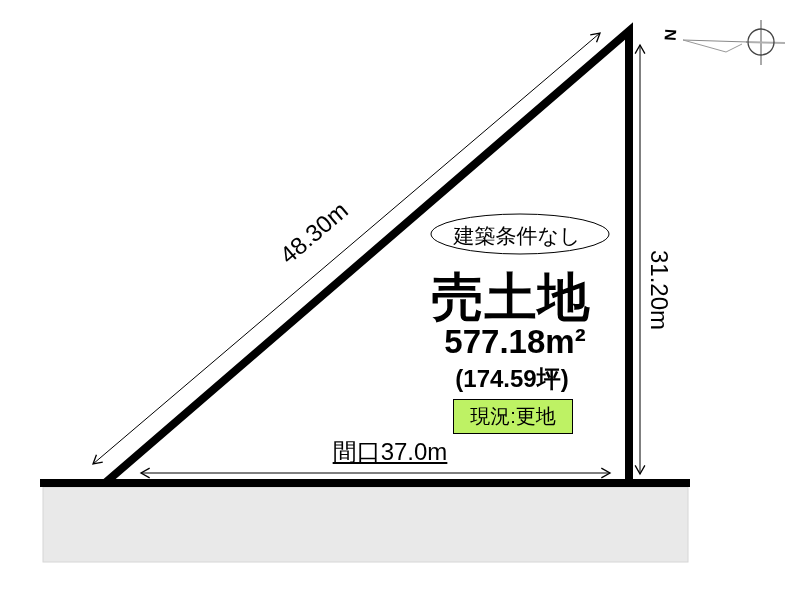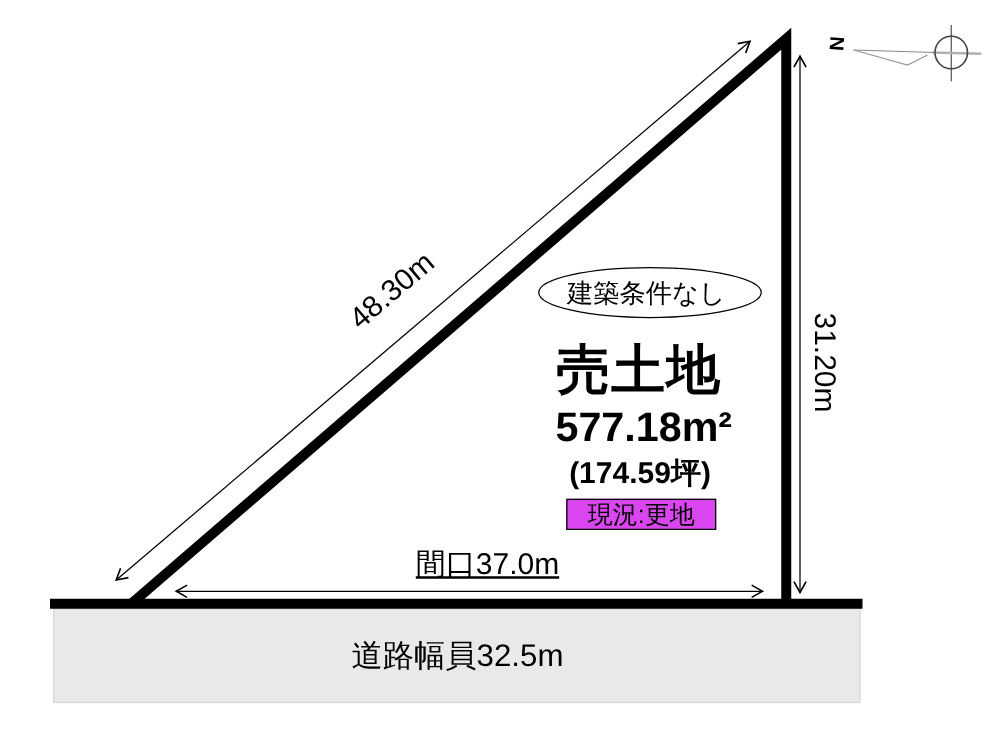--- a/index.html
+++ b/index.html
@@ -19,36 +19,36 @@
     white-space: nowrap;
     transform: translate(-50%, -50%);
     color: #000;
     line-height: 1;
     letter-spacing: 0;
   }
   .t.rot-hyp   { transform: translate(-50%, -50%) rotate(-40.5deg); }
   .t.rot-vert  { transform: translate(-50%, -50%) rotate(90deg); }
   .t.rot-north { transform: translate(-50%, -50%) rotate(-86deg); }
 
-  .title-main   { left: 511px; top: 297px; font-size: 43px; font-weight: bold; letter-spacing: 1px; }
+  .title-main   { left: 511px; top: 297px; font-size: 52px; font-weight: bold; letter-spacing: 1px; }
   .area-sqm     { left: 515px; top: 341px; font-size: 33px; font-weight: bold; }
   .area-tsubo   { left: 512px; top: 367px; font-size: 24px; font-weight: 600; margin-top: 12px; }
   .cond-label   { left: 517px; top: 235px; font-size: 21px; }
   .dim-hyp      { left: 314px; top: 233px; font-size: 24px; }
   .dim-right    { left: 659px; top: 290px; font-size: 24px; }
   .dim-front    { left: 390px; top: 452px; font-size: 24px; text-decoration: underline; }
   .road-label   { left: 366px; top: 525px; font-size: 25px; }
   .north-label  { left: 671px; top: 35px;  font-size: 16px; font-weight: 600; }
 
   .status-box {
     position: absolute;
     left: 453px; top: 399px;
-    width: 120px; height: 25px;
+    width: 120px; height: 35px;
     border: 1px solid #000;
-    background: #d946ef;
+    background: #bef264;
     display: flex; align-items: center; justify-content: center;
   }
   .status-box span { font-size: 20px; white-space: nowrap; }
 </style>
 </head>
 <body>
 
 <div class="stage">
 
   <svg class="layer" width="800" height="597" viewBox="0 0 800 597">
@@ -92,17 +92,16 @@
   <div class="status-box">
     <span>現況:更地</span>
   </div>
 
   <div class="t rot-hyp dim-hyp">48.30m</div>
 
   <div class="t rot-vert dim-right">31.20m</div>
 
   <div class="t dim-front">間口37.0m</div>
 
-  <div class="t road-label">道路幅員32.5m</div>
 
   <div class="t rot-north north-label">N</div>
 
 </div>
 
 </body></html>

